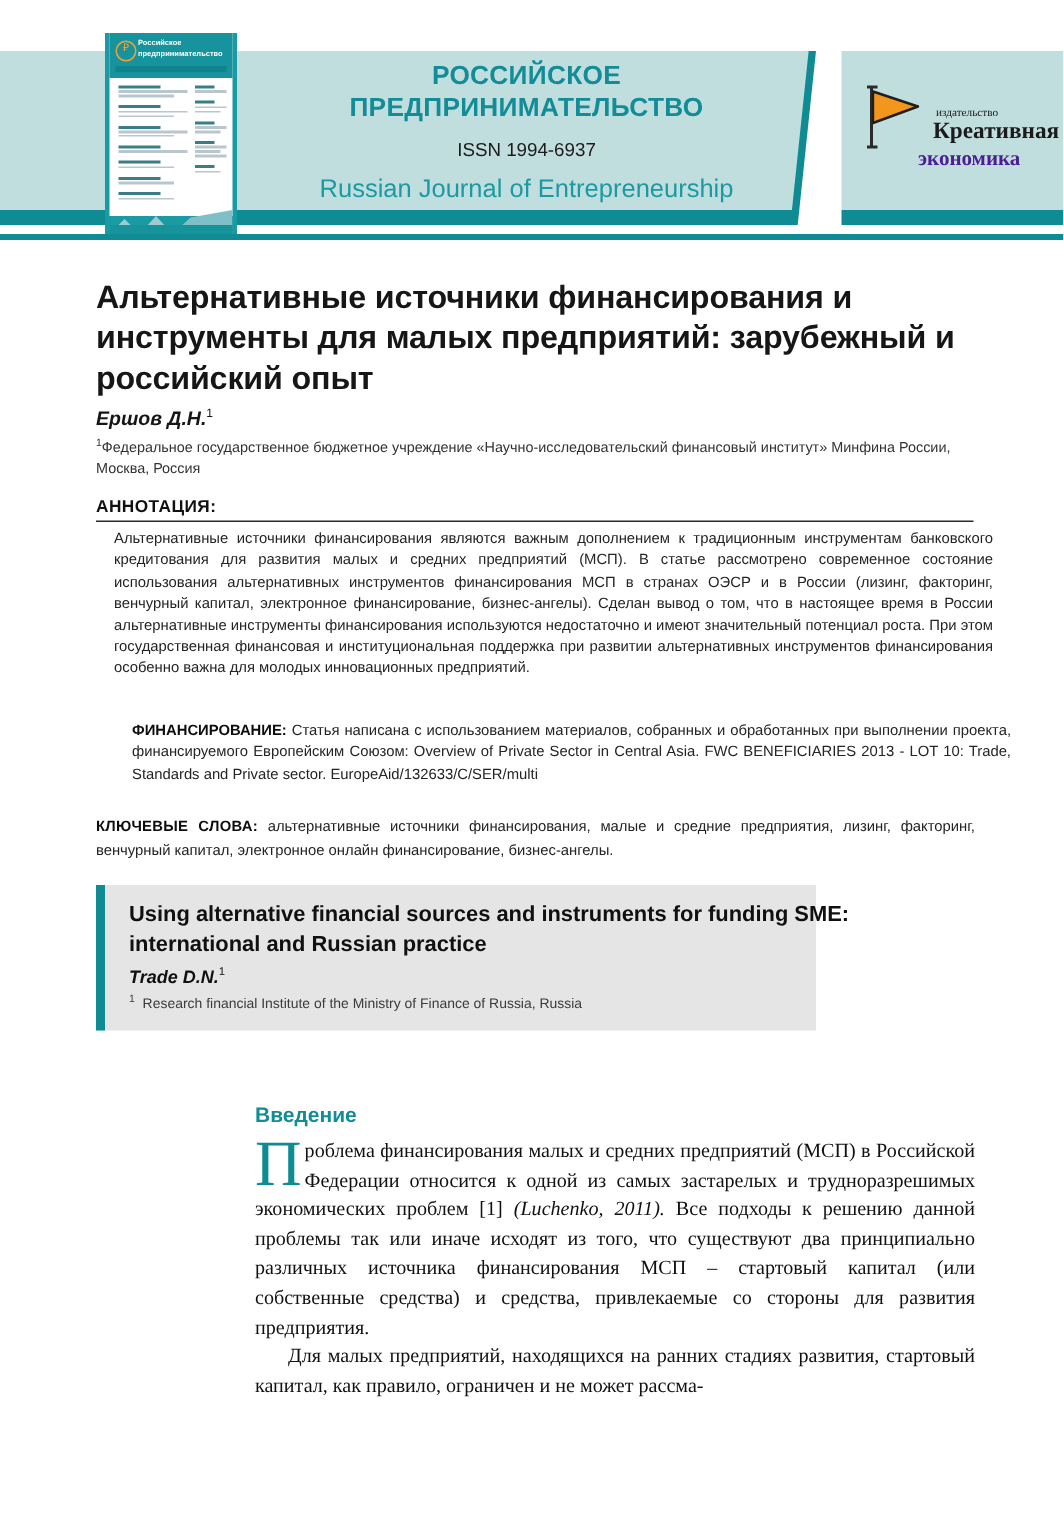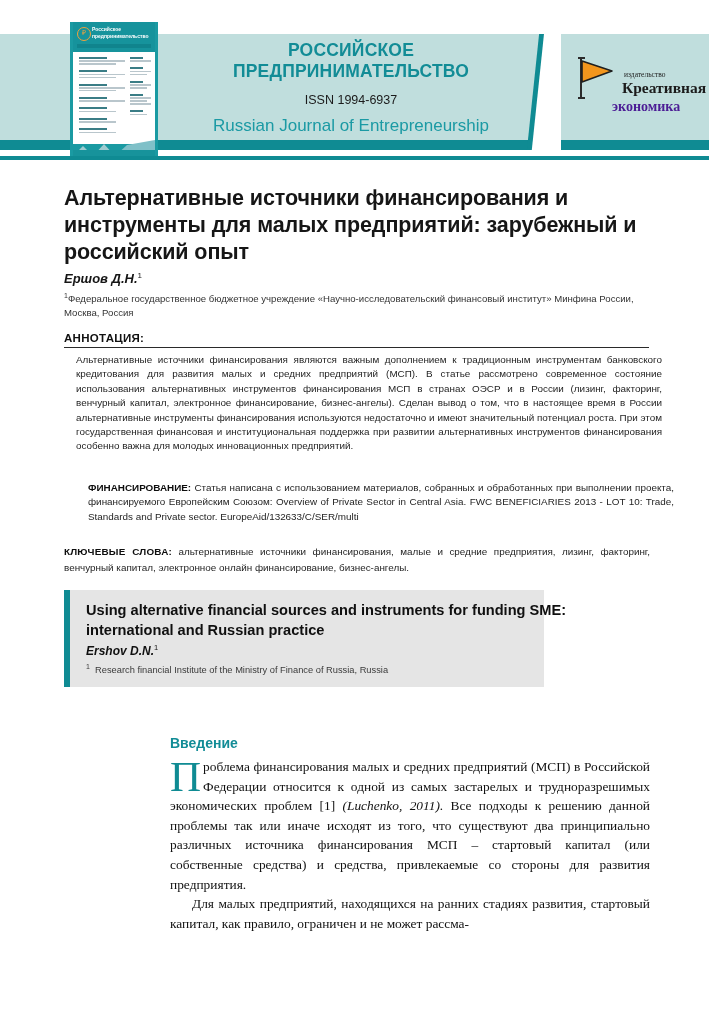--- a/index.html
+++ b/index.html
@@ -336,21 +336,21 @@
 
   <div class="keywords">
     <b>КЛЮЧЕВЫЕ СЛОВА:</b>
     <span>альтернативные источники финансирования, малые и средние предприятия, лизинг, факторинг, венчурный капитал, электронное онлайн финансирование, бизнес-ангелы.</span>
   </div>
 
   <div class="enpanel">
     <div class="enpanel-bar"></div>
     <div class="en-title">Using alternative financial sources and instruments for funding SME: international and Russian practice</div>
     <div class="en-author">
-      <span>Ershov D.N.</span><sup>1</sup>
+      <span>Trade D.N.</span><sup>1</sup>
     </div>
     <div class="en-affil">
       <sup>1</sup>&nbsp; <span>Research financial Institute of the Ministry of Finance of Russia, Russia</span>
     </div>
   </div>
 
   <div class="intro-head">Введение</div>
 
   <div class="intro-body">
     <span class="dropcap">П</span><span>роблема финансирования малых и средних предприятий (МСП) в Российской Федерации относится к одной из самых застарелых и трудноразрешимых экономических проблем [1] </span><i>(Luchenko, 2011).</i><span> Все подходы к решению данной проблемы так или иначе исходят из того, что существуют два принципиально различных источника финансирования МСП – стартовый капитал (или собственные средства) и средства, привлекаемые со стороны для развития предприятия.</span>

